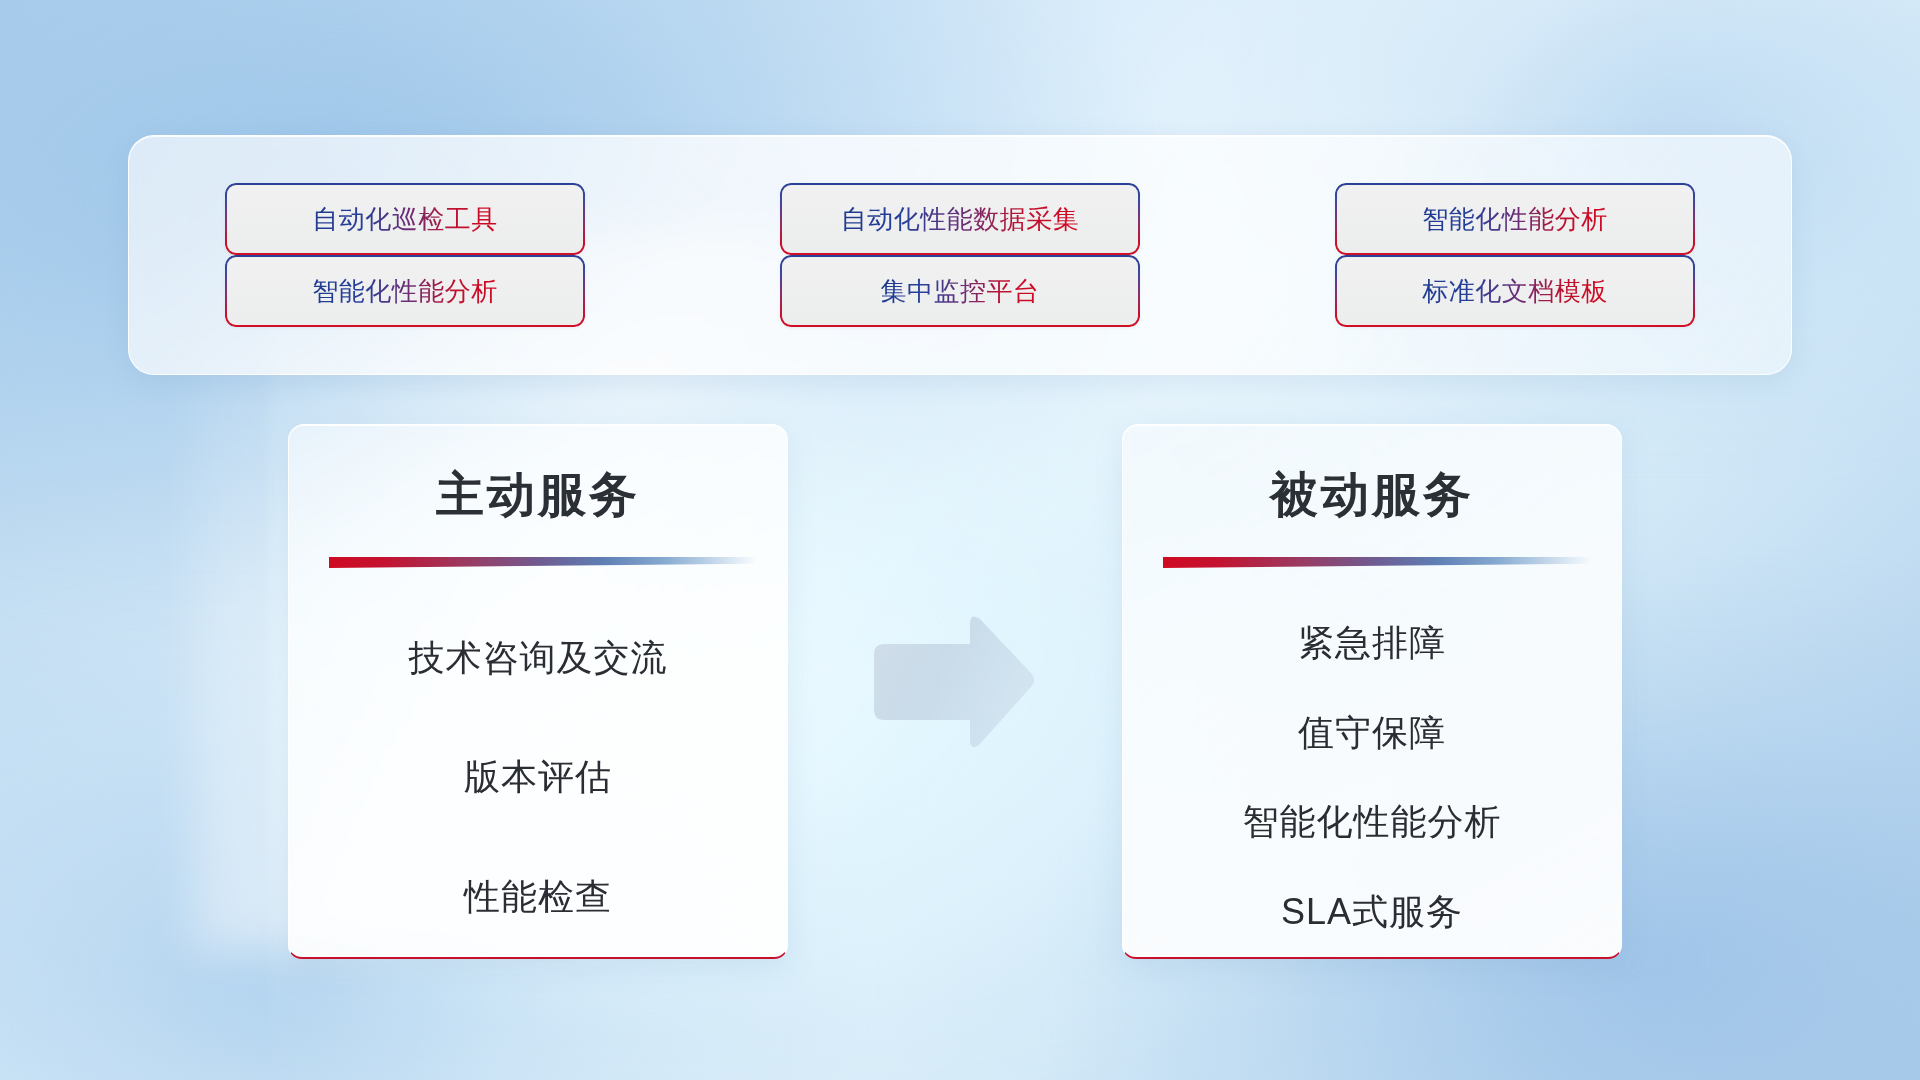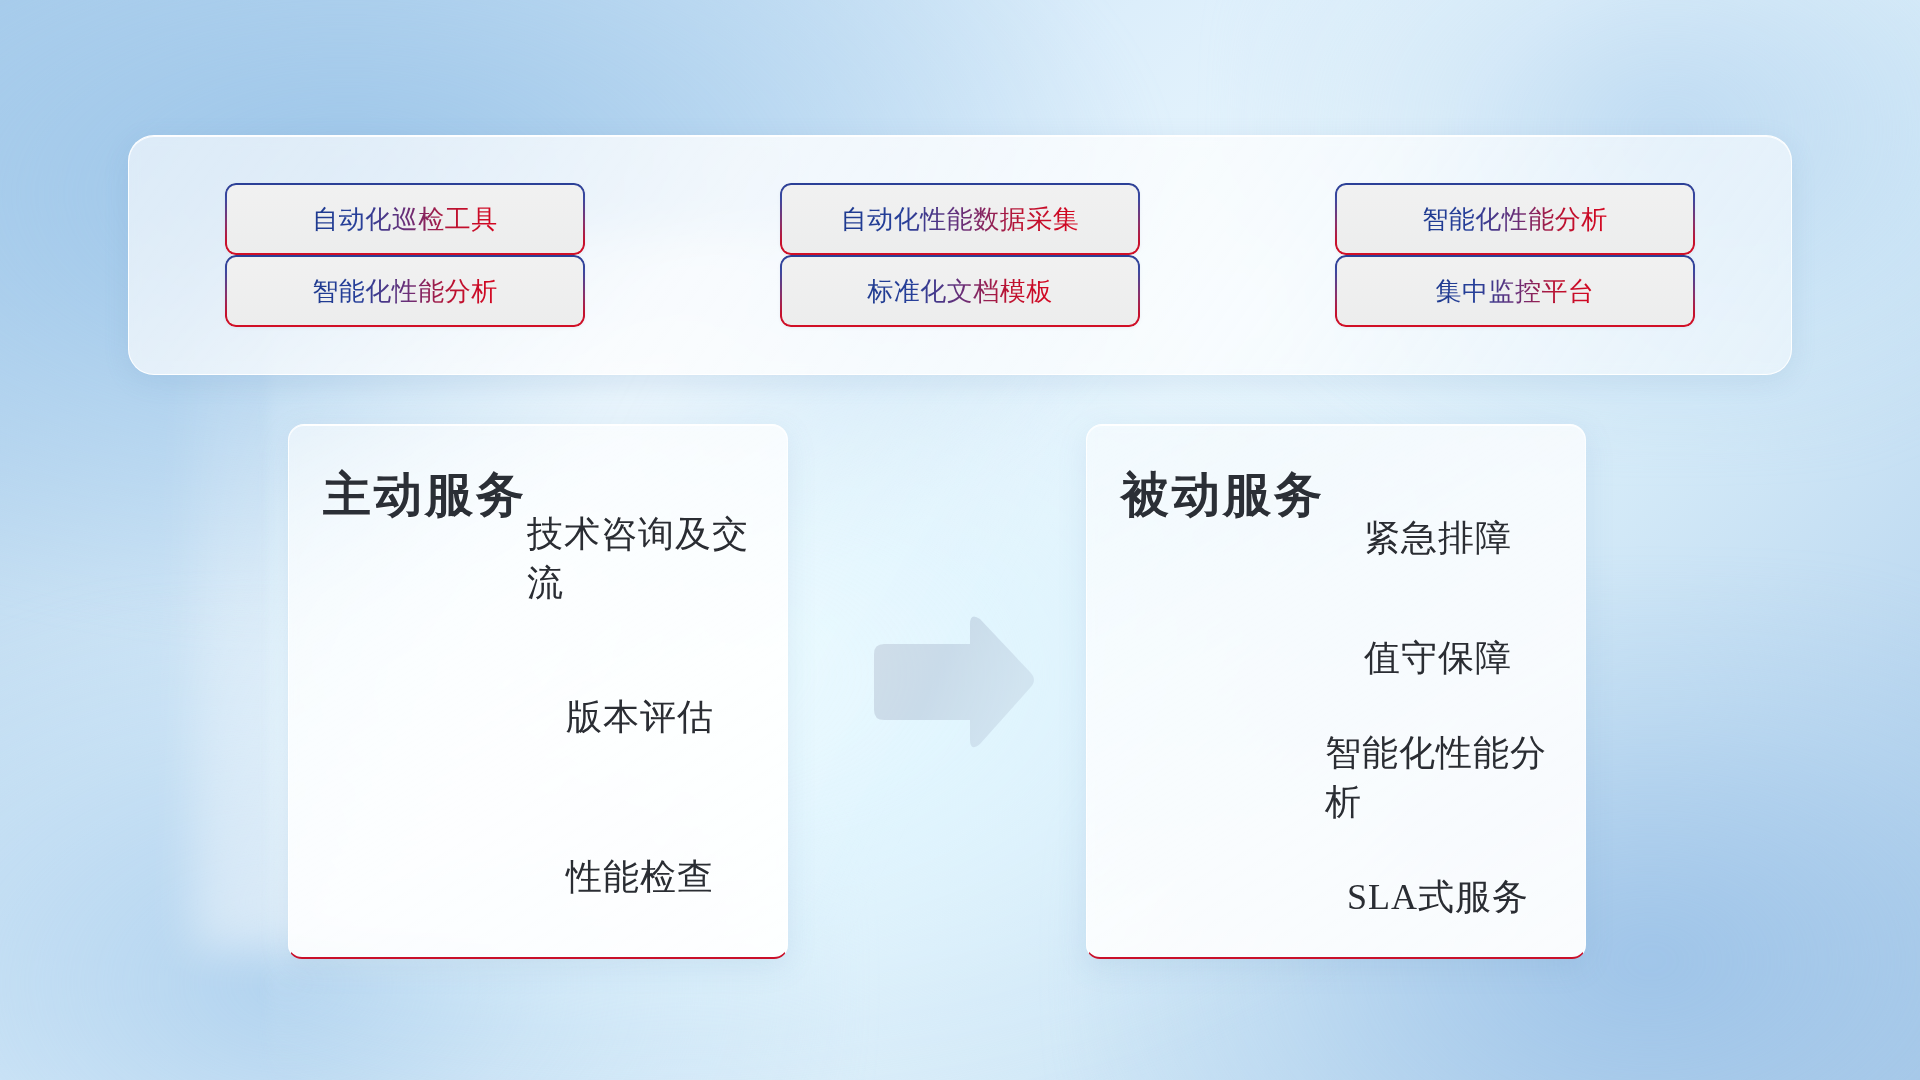--- a/index.html
+++ b/index.html
@@ -92,24 +92,24 @@
   
   .card{
     position:absolute; top:424px; width:500px; height:535px;
     border-radius:16px 16px 14px 14px;
     background:linear-gradient(150deg, rgba(255,255,255,.50) 0%, rgba(255,255,255,.72) 30%, rgba(255,255,255,.88) 62%, rgba(255,255,255,.95) 100%);
     border:1px solid rgba(255,255,255,.85);
     border-bottom:2px solid #c9102a;
     box-shadow:0 8px 30px rgba(95,140,185,.13), inset 0 1px 0 rgba(255,255,255,.95);
     backdrop-filter:blur(5px);
     padding:26px 34px 0;
-    display:flex; flex-direction:row;
+    display:flex; flex-direction:column;
   }
   .card.left{ left:288px; }
-  .card.right{ left:1086px;font-family:Liberation Serif, serif; }
+  .card.right{ left:1122px; }
 
   .card-title{
     text-align:center;
     font-size:48px; font-weight:700;
     color:#2b2f36; letter-spacing:3px;
     margin-top:12px;
     text-shadow:0 1px 2px rgba(255,255,255,.7);
   }
   .divider-wrap{
     margin-top:30px; height:14px; position:relative;
@@ -163,24 +163,24 @@
     <div class="tag">
       <span class="tag-label">智能化性能分析</span>
     </div>
   </div>
 
   <div class="tag-row">
     <div class="tag">
       <span class="tag-label">智能化性能分析</span>
     </div>
     <div class="tag">
+      <span class="tag-label">集中监控平台</span>
+    </div>
+    <div class="tag">
       <span class="tag-label">标准化文档模板</span>
-    </div>
-    <div class="tag">
-      <span class="tag-label">集中监控平台</span>
     </div>
   </div>
 
 </div>
 
 <div class="card left">
   <div class="card-title">主动服务</div>
   <div class="divider-wrap">
     <div class="divider"></div>
   </div>

